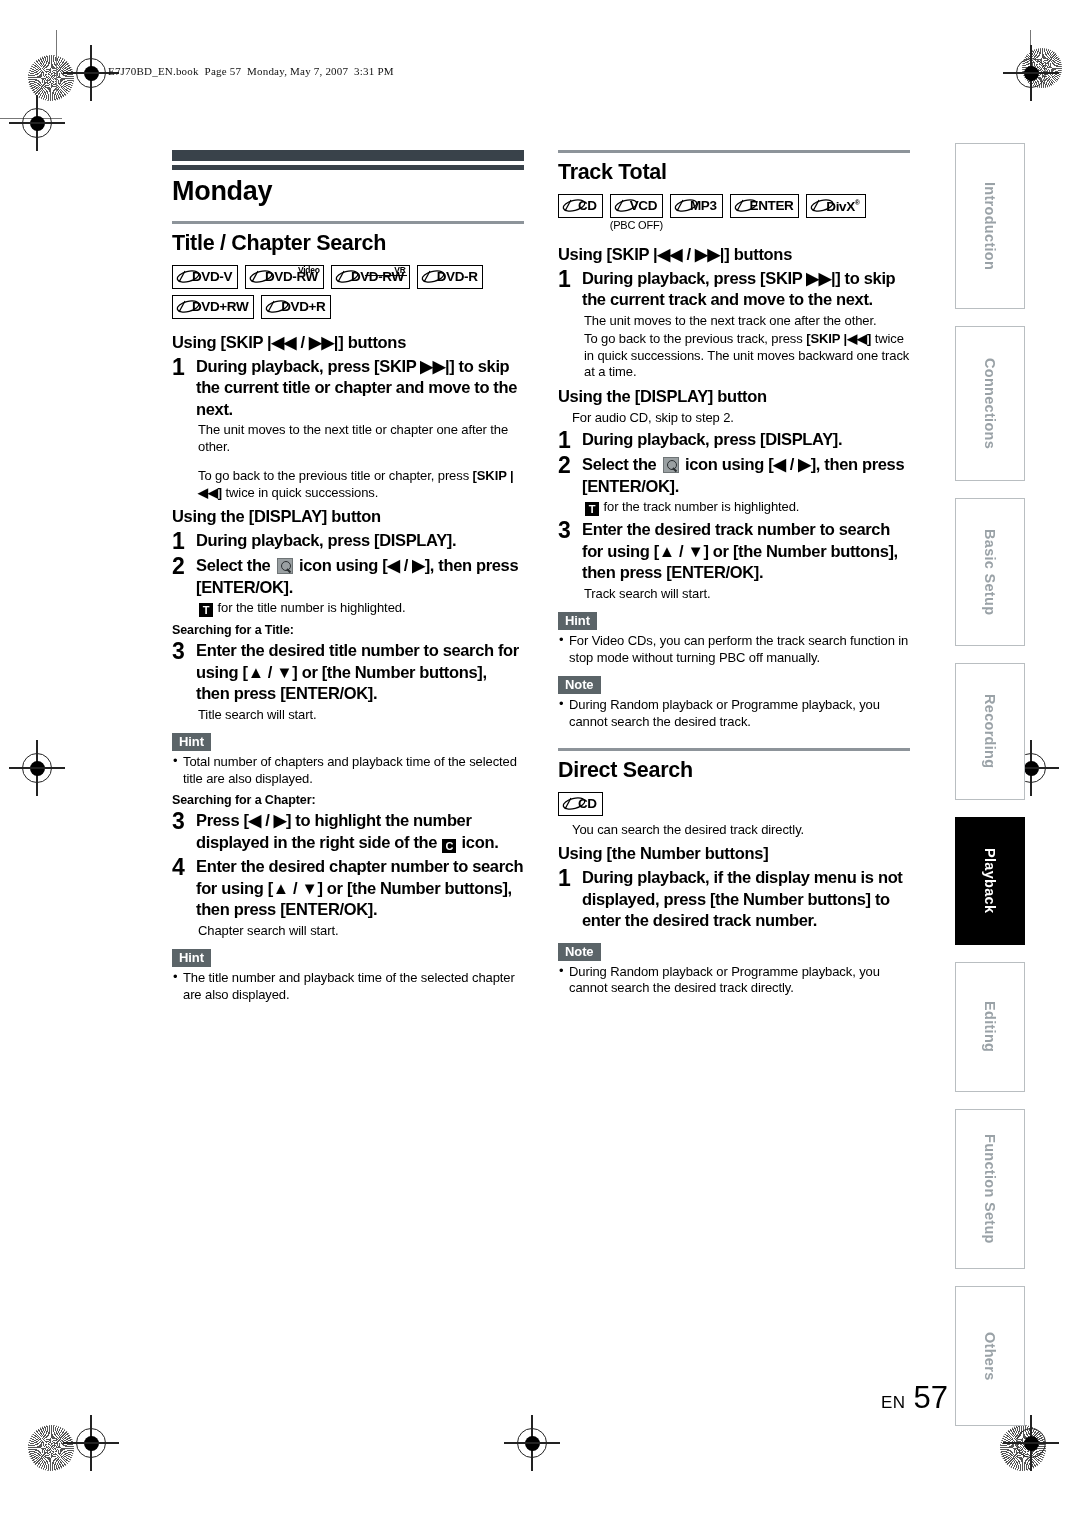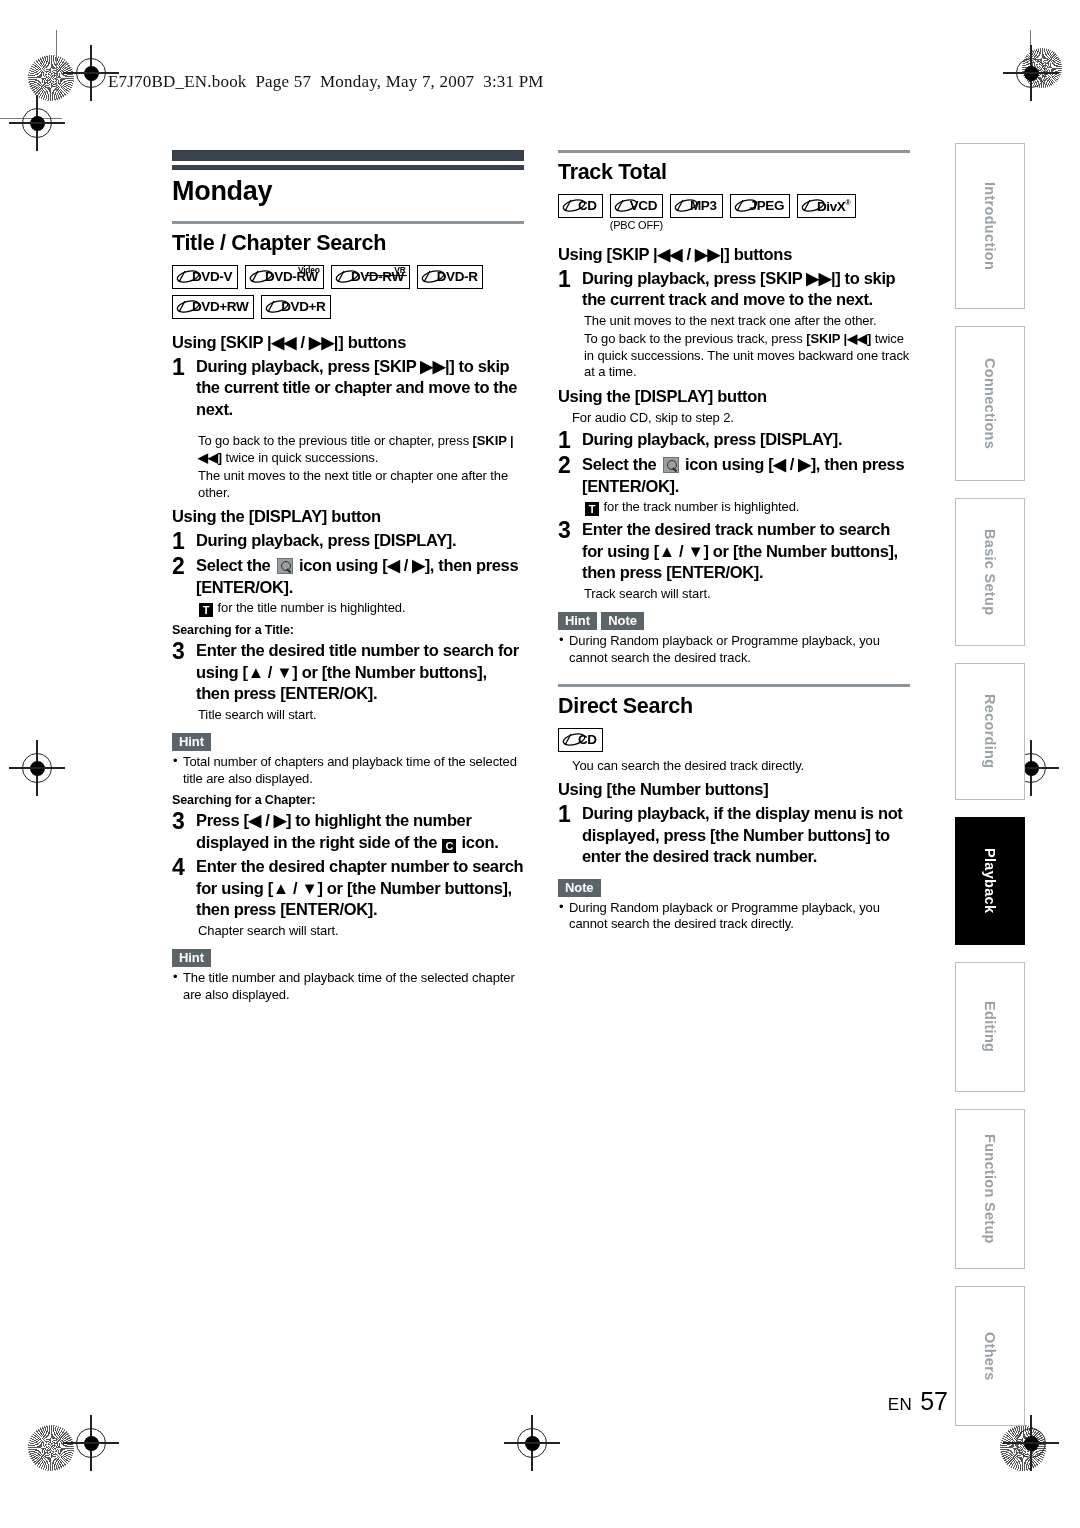--- a/index.html
+++ b/index.html
@@ -47,23 +47,23 @@
   .ch8 { left: 1013px; top: 1425px; }
 
   .trimline { position: absolute; background: #777; }
   .tl-v1 { left: 56px;  top: 30px;  width: 1px; height: 62px; }
   .tl-h1 { left: 0px;   top: 118px; width: 62px; height: 1px; }
   .tl-v2 { left: 1030px; top: 30px; width: 1px; height: 34px; }
   .tl-v3 { left: 1030px; top: 742px; width: 1px; height: 40px; }
 
   
   .runhead {
-    position: absolute; left: 108px; top: 72px;
+    position: absolute; left: 108px; top: 65px;
     font-family: "Liberation Serif", serif;
-    font-size: 17px; letter-spacing: .2px; color: #111;
+    font-size: 11px; letter-spacing: .2px; color: #111;
     white-space: pre;
   }
 
   
   .col { position: absolute; top: 150px; width: 352px; }
   .col-left  { left: 172px; }
   .col-right { left: 558px; }
 
   
   .chapter-bars { margin-bottom: 6px; }
@@ -188,21 +188,21 @@
   }
   .tab.active { background: #000; border-color: #000; }
   .tab.active span { color: #fff; }
 
   
   .footer {
     position: absolute; right: 132px; bottom: 112px;
     display: flex; align-items: baseline; gap: 8px;
   }
   .footer .en { font-size: 17px; letter-spacing: 0.4px; }
-  .footer .pg { font-size: 25px; margin-top: 6px; }
+  .footer .pg { font-size: 31px; margin-top: 6px; }
 </style>
 </head>
 <body>
 
 <div class="page">
 
   <div class="starburst tl"></div>
   <div class="starburst tr"></div>
   <div class="starburst bl"></div>
   <div class="starburst br"></div>
@@ -314,22 +314,22 @@
           <span class="lbl">DVD+R</span>
         </div>
       </div>
     </div>
 
     <h3 class="subhead">Using [SKIP |◀◀ / ▶▶|] buttons</h3>
     <div class="step">
       <div class="num">1</div>
       <div class="txt">During playback, press [SKIP ▶▶|] to skip the current title or chapter and move to the next.</div>
     </div>
+    <p class="note-body">The unit moves to the next title or chapter one after the other.</p>
     <p class="note-body gap"><span>To go back to the previous title or chapter, press </span><span class="b">[SKIP |◀◀]</span><span> twice in quick successions.</span></p>
-    <p class="note-body">The unit moves to the next title or chapter one after the other.</p>
 
     <h3 class="subhead">Using the [DISPLAY] button</h3>
     <div class="step">
       <div class="num">1</div>
       <div class="txt">During playback, press [DISPLAY].</div>
     </div>
     <div class="step">
       <div class="num">2</div>
       <div class="txt"><span>Select the </span><span class="ico-search"></span><span> icon using [◀ / ▶], then press [ENTER/OK].</span></div>
     </div>
@@ -397,21 +397,21 @@
           </svg>
           <span class="lbl">MP3</span>
         </div>
       </div>
       <div class="logo-wrap">
         <div class="logo">
           <svg class="disc" viewBox="0 0 26 15">
             <ellipse cx="13" cy="7.5" rx="11" ry="5" fill="none" stroke="#000" stroke-width="1.3" transform="rotate(-14 13 7.5)"></ellipse>
             <path d="M4 13 L10 2" stroke="#000" stroke-width="1.3" fill="none"></path>
           </svg>
-          <span class="lbl">JPEG</span>
+          <span class="lbl">ENTER</span>
         </div>
       </div>
       <div class="logo-wrap">
         <div class="logo">
           <svg class="disc" viewBox="0 0 26 15">
             <ellipse cx="13" cy="7.5" rx="11" ry="5" fill="none" stroke="#000" stroke-width="1.3" transform="rotate(-14 13 7.5)"></ellipse>
             <path d="M4 13 L10 2" stroke="#000" stroke-width="1.3" fill="none"></path>
           </svg>
           <span class="lbl"><span>DivX</span><span class="sup">®</span></span>
         </div>
@@ -438,20 +438,23 @@
     </div>
     <p class="note-body"><span class="ico-letter">T</span><span> for the track number is highlighted.</span></p>
 
     <div class="step">
       <div class="num">3</div>
       <div class="txt">Enter the desired track number to search for using [▲ / ▼] or [the Number buttons], then press [ENTER/OK].</div>
     </div>
     <p class="note-body">Track search will start.</p>
 
     <div class="badge">Hint</div>
+    <ul class="bullets">
+      <li>For Video CDs, you can perform the track search function in stop mode without turning PBC off manually.</li>
+    </ul>
 
     <div class="badge">Note</div>
     <ul class="bullets">
       <li>During Random playback or Programme playback, you cannot search the desired track.</li>
     </ul>
 
     <div class="sec-rule" style="margin-top:18px"></div>
     <h2 class="section-title">Direct Search</h2>
 
     <div class="logo-row" style="margin-bottom:6px">

